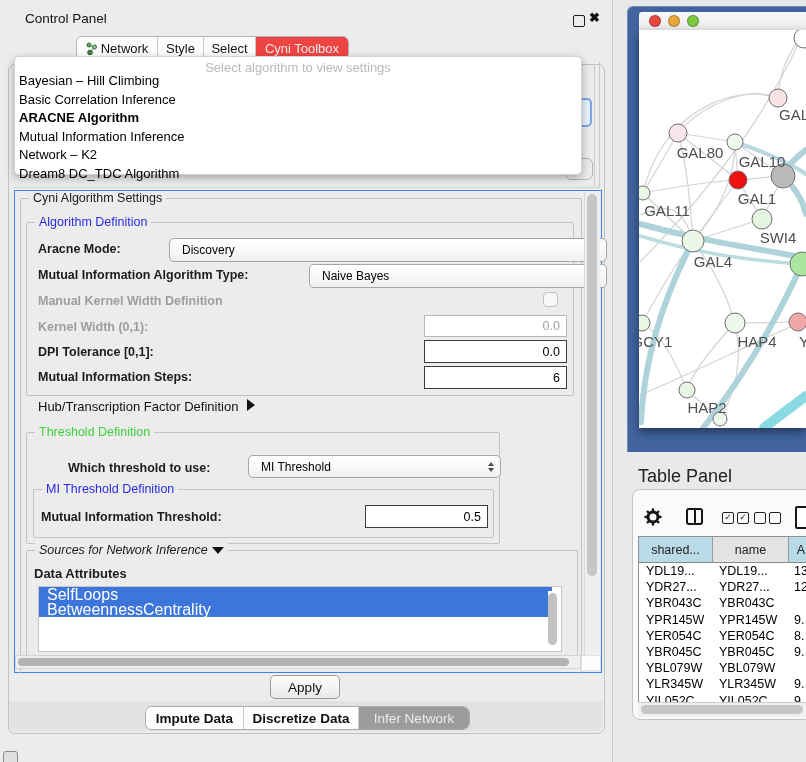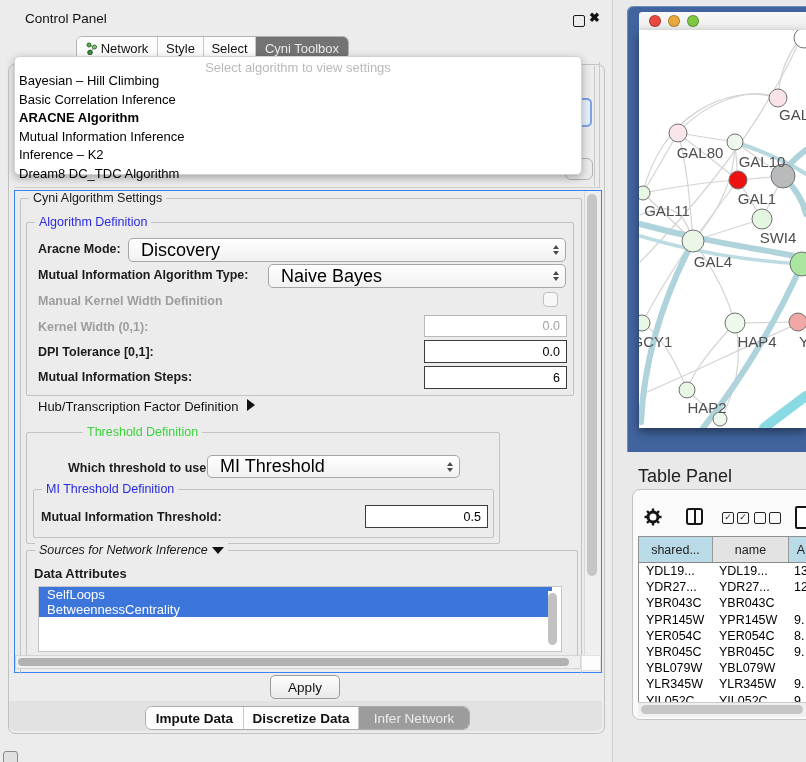--- a/index.html
+++ b/index.html
@@ -12,21 +12,21 @@
   .cp-title{left:25px;top:11px;font-size:13.5px;color:#111;}
   .float-ico{left:573px;top:15px;width:10px;height:10px;border:1.6px solid #1a1a1a;border-radius:2px;}
   .close-ico{left:589px;top:10px;font-size:13px;font-weight:bold;color:#111;}
 
   
   .ttabs{left:76px;top:36px;height:22px;display:flex;border:1px solid #b3b3b3;border-radius:6px;
          overflow:hidden;background:#fcfcfc;}
   .ttab{display:flex;align-items:center;justify-content:center;font-size:13px;color:#111;
         border-right:1px solid #c9c9c9;box-sizing:border-box;background:#fcfcfc;gap:4px;}
   .ttab:last-child{border-right:none;}
-  .ttab.sel{background:#737373;color:#e9e9e9;}
+  .ttab.sel{background:#ef4444;color:#e9e9e9;}
   .ttabs .ttab:nth-child(1){width:81px}.ttabs .ttab:nth-child(2){width:46px}
   .ttabs .ttab:nth-child(3){width:52px}.ttabs .ttab:nth-child(4){width:92px}
   .ttabs .ttab:nth-child(5){width:112px}
 
   
   .outer-panel{left:8px;top:64px;width:595px;height:668px;border:1px solid #c2c2c2;border-radius:7px;background:#ececec;}
   .outer-bottom-band{left:9px;top:701px;width:593px;height:30px;background:#e2e2e2;
         border-radius:0 0 7px 7px;}
 
   
@@ -42,35 +42,35 @@
   .ghost-corner{left:565px;top:158px;width:26px;height:20px;border:1px solid #b4b4b4;border-radius:6px;z-index:4;}
   .divider-h{left:14px;top:187px;width:585px;height:1px;background:#cfcfcf;}
 
   
   .scrollpane{left:14px;top:190px;width:586px;height:481px;border:1px solid #3b82f6;background:#ececec;}
   .group{position:absolute;border:1px solid #c3c3c3;border-radius:2px;}
   .legend{position:absolute;top:-8px;left:8px;background:#ececec;padding:0 4px;font-size:12.5px;white-space:nowrap;}
   .flabel{position:absolute;font-size:12.5px;font-weight:bold;color:#1c1c1c;white-space:nowrap;}
   .flabel.dis{color:#9e9e9e;}
   .combo{position:absolute;background:linear-gradient(#ffffff,#f1f1f1);border:1px solid #a6a6a6;
-         border-radius:5px;font-size:18px;display:flex;align-items:center;box-sizing:border-box;
-         padding:0 6px 0 12px;color:#000;}
+         border-radius:5px;font-size:12px;display:flex;align-items:center;box-sizing:border-box;
+         padding:0 6px 0 12px;color:#000;margin-left:41px;}
   .spin{margin-left:auto;display:flex;flex-direction:column;gap:2px;align-items:center;}
   .tri-u{width:0;height:0;border-left:3.5px solid transparent;border-right:3.5px solid transparent;border-bottom:4.5px solid #4a4a4a;}
   .tri-d{width:0;height:0;border-left:3.5px solid transparent;border-right:3.5px solid transparent;border-top:4.5px solid #4a4a4a;}
   .ninput{position:absolute;background:#fff;font-size:12.5px;display:flex;align-items:center;
           justify-content:flex-end;padding:0 6px;box-sizing:border-box;}
   .ninput.en{border:1.5px solid #3c3c3c;color:#000;}
   .ninput.dis{border:1px solid #b8b8b8;color:#a2a2a2;}
   .checkbox{position:absolute;width:15px;height:15px;border:1px solid #c0c0c0;border-radius:4px;background:#f7f7f7;box-sizing:border-box;}
   .arrow-r{position:absolute;width:0;height:0;border-top:6px solid transparent;border-bottom:6px solid transparent;border-left:8px solid #111;}
   .arrow-dn{display:inline-block;width:0;height:0;border-left:6px solid transparent;border-right:6px solid transparent;border-top:7px solid #111;margin-left:4px;vertical-align:middle;}
 
   .attr-list{left:38px;top:586px;width:524px;height:66px;background:#fff;border:1px solid #c6c6c6;box-sizing:border-box;overflow:hidden;}
-  .attr-item{height:15px;line-height:15px;padding-left:8px;font-size:13px;color:#fff;width:505px;}
+  .attr-item{height:15px;line-height:15px;padding-left:8px;font-size:16px;color:#fff;width:505px;}
   .attr-vsb{position:absolute;right:3px;top:4px;width:10px;height:56px;background:#fff;}
   .attr-thumb{position:absolute;left:0;top:2px;width:9px;height:52px;background:#c2c2c2;border-radius:5px;}
   .hsb{left:15px;top:655px;width:566px;height:14px;background:#efefef;border:1px solid #d4d4d4;box-sizing:border-box;}
   .hsb-thumb{position:absolute;left:2px;top:2px;width:551px;height:8px;background:#b2b2b2;border-radius:4px;}
   .vsb{left:584px;top:191px;width:15px;height:464px;background:#efefef;border-left:1px solid #d9d9d9;}
   .vsb-thumb{position:absolute;left:2px;top:3px;width:10px;height:382px;background:#c6c6c6;border-radius:5px;}
   .sb-corner{left:581px;top:655px;width:18px;height:14px;background:#fdfdfd;border:1px solid #e2e2e2;}
 
   .apply{left:270px;top:675px;width:68px;height:22px;border:1px solid #9a9a9a;border-radius:5px;
          background:linear-gradient(#fefefe,#e9e9e9);display:flex;align-items:center;justify-content:center;
@@ -159,21 +159,21 @@
     <div class="abs ghost-line2"></div>
     <div class="abs ghost-corner"></div>
 
     <div class="abs popup">
       <div class="popup-prompt">Select algorithm to view settings</div>
       <div id="popup-items">
           <div class="popup-item" style="top: 16px;">Bayesian – Hill Climbing</div>
           <div class="popup-item" style="top: 34.5px;">Basic Correlation Inference</div>
           <div class="popup-item sel" style="top: 53px;">ARACNE Algorithm</div>
           <div class="popup-item" style="top: 71.5px;">Mutual Information Inference</div>
-          <div class="popup-item" style="top: 90px;">Inference – K2</div>
+          <div class="popup-item" style="top: 90px;">Network – K2</div>
           <div class="popup-item" style="top: 108.5px;">Dream8 DC_TDC Algorithm</div>
         </div>
     </div>
 
     <div class="abs scrollpane">
       <div class="group" style="left:5px;top:7px;width:560px;height:475px;border-bottom:none;">
         <span class="legend" style="color:#1a1a1a;">Cyni Algorithm Settings</span>
       </div>
     </div>
 
@@ -202,21 +202,21 @@
     <div class="abs ninput dis" style="left:424px;top:315px;width:143px;height:22px;">0.0</div>
     <div class="abs flabel" style="left:38px;top:345px;">DPI Tolerance [0,1]:</div>
     <div class="abs ninput en" style="left:424px;top:340px;width:143px;height:23px;">0.0</div>
     <div class="abs flabel" style="left:38px;top:370px;">Mutual Information Steps:</div>
     <div class="abs ninput en" style="left:424px;top:366px;width:143px;height:23px;">6</div>
 
     <div class="abs" style="left:38px;top:399px;font-size:13px;color:#111;">Hub/Transcription Factor Definition</div>
     <div class="abs arrow-r" style="left:247px;top:399px;"></div>
 
     <div class="abs group" style="left:26px;top:432px;width:472px;height:110px;">
-      <span class="legend" style="color:#3bd23b;margin-left:48px;">Threshold Definition</span>
+      <span class="legend" style="color:#3bd23b;">Threshold Definition</span>
     </div>
     <div class="abs flabel" style="left:68px;top:461px;">Which threshold to use:</div>
     <div class="abs combo" style="left:207px;top:455px;width:253px;height:23px;">
       <span>MI Threshold</span>
       <span class="spin">
           <span class="tri-u"></span>
           <span class="tri-d"></span>
         </span>
     </div>
     <div class="abs group" style="left:33px;top:489px;width:459px;height:47px;">

